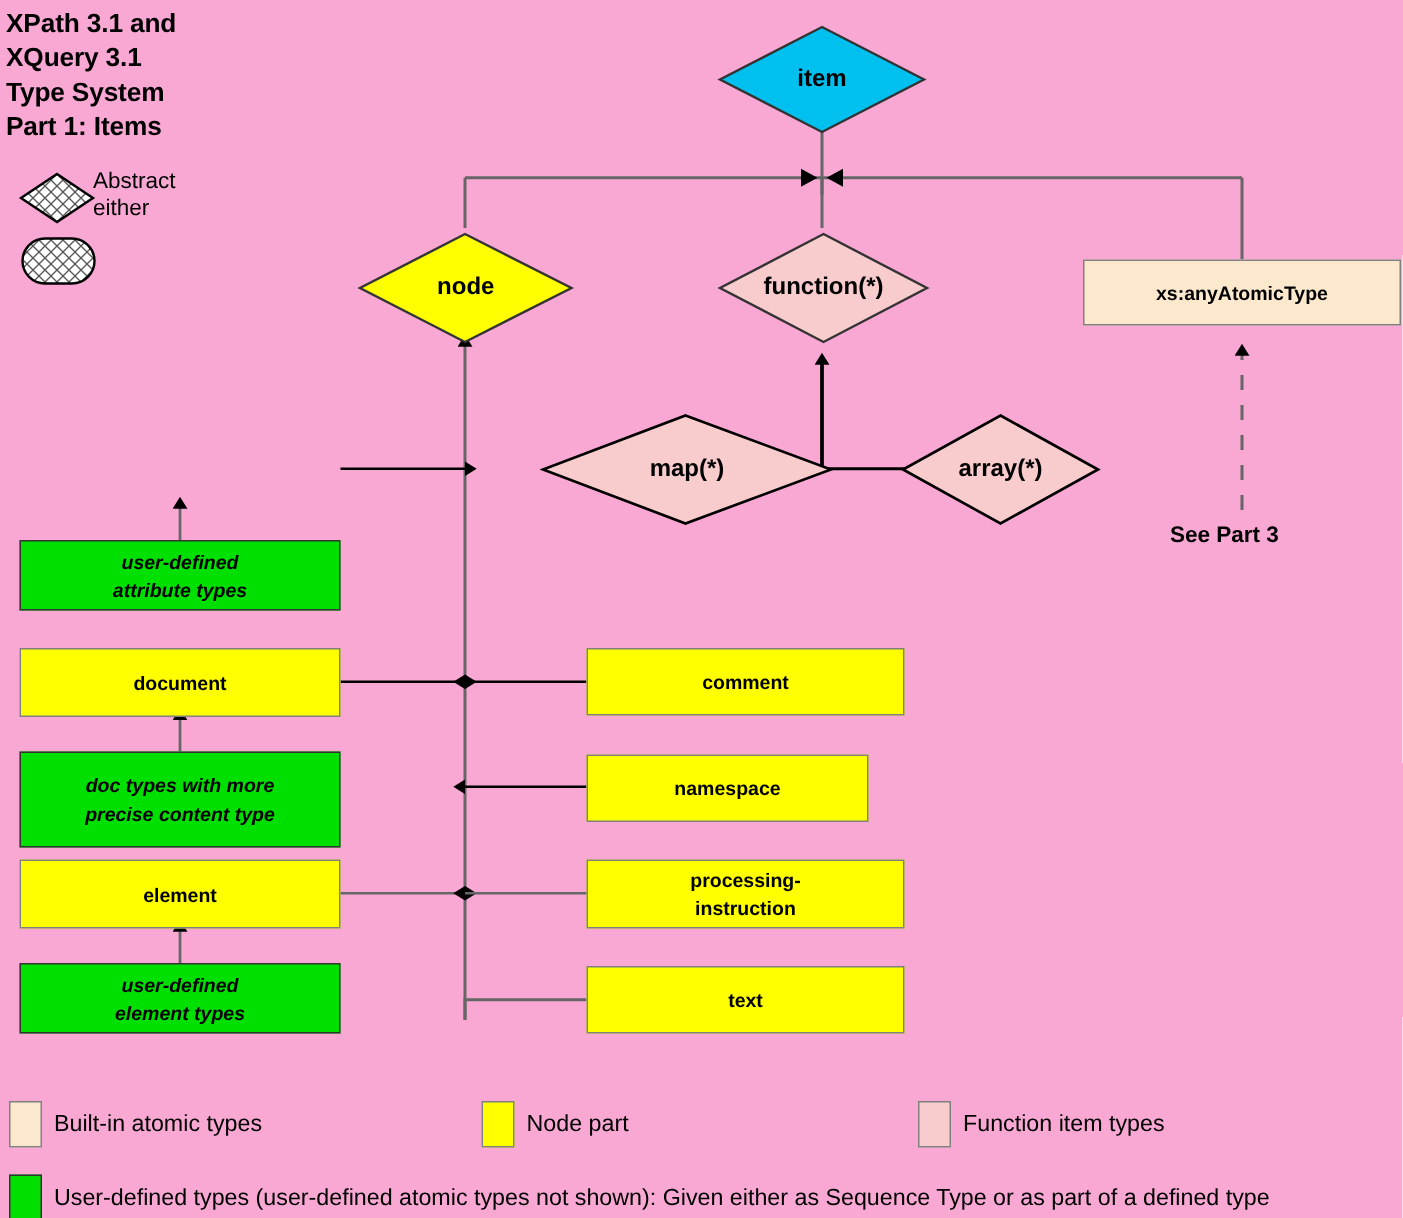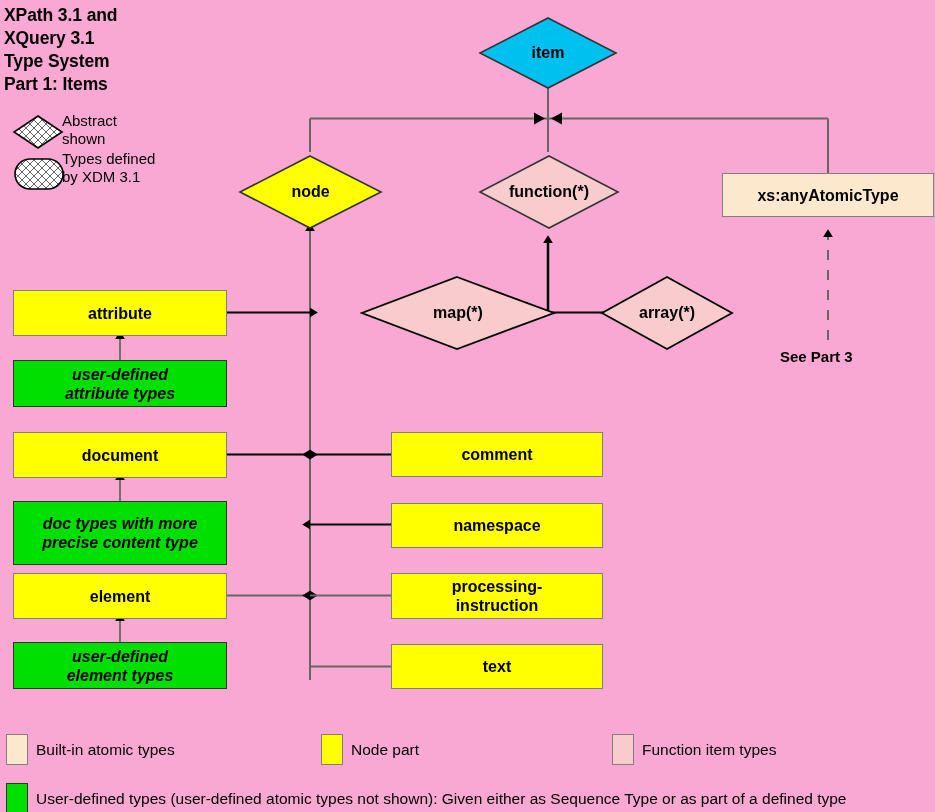--- a/index.html
+++ b/index.html
@@ -51,21 +51,21 @@
 
   
   .box {
     position: absolute;
     box-sizing: border-box;
     border: 1.5px solid #808080;
     display: flex;
     align-items: center;
     justify-content: center;
     text-align: center;
-    font-size: 16px;
+    font-size: 13px;
     font-weight: bold;
     color: #000;
     line-height: 19px;
   }
   .box.yellow { background: #ffff00; border-color: #808080; }
   .box.green  { background: #00e000; border-color: #333333; font-style: italic; }
   .box.cream  { background: #fce8cd; border-color: #808080; }
 
   
   .diamond {
@@ -177,25 +177,21 @@
       <pattern id="hatch" width="8" height="8" patternUnits="userSpaceOnUse">
         <rect width="8" height="8" fill="#ffffff"></rect>
         <path d="M0,0 L8,8 M8,0 L0,8" stroke="#555" stroke-width="0.9"></path>
       </pattern>
     </defs>
     <polygon points="28,4 52,20 28,36 4,20" fill="url(#hatch)" stroke="#000" stroke-width="1.6"></polygon>
     <rect x="5" y="47" width="48" height="30" rx="15" ry="15" fill="url(#hatch)" stroke="#000" stroke-width="1.6"></rect>
   </svg>
   <div class="key-row" style="left:62px; top:112px;">
     <div>Abstract</div>
-    <div>shown</div>
-  </div>
-  <div class="key-row" style="left:62px; top:150px;">
-    <div>Types defined</div>
-    <div>by XDM 3.1</div>
+    <div>either</div>
   </div>
 
   <div class="diamond" style="left:478px; top:16px; width:140px; height:74px;">
     <svg width="140" height="74" viewBox="0 0 140 74">
       <polygon points="70,2 138,37 70,72 2,37" fill="#00c0f0" stroke="#333" stroke-width="1.6"></polygon>
     </svg>
     <span>item</span>
   </div>
 
   <div class="diamond" style="left:238px; top:154px; width:145px; height:76px;">
@@ -225,23 +221,20 @@
     </svg>
     <span>map(*)</span>
   </div>
 
   <div class="box cream" style="left:722px; top:173px; width:212px; height:44px;">
     <span>xs:anyAtomicType</span>
   </div>
 
   <div class="plain-label" style="left:780px; top:348px;">See Part 3</div>
 
-  <div class="box yellow" style="left:13px; top:290px; width:214px; height:46px;">
-    <span>attribute</span>
-  </div>
   <div class="box green" style="left:13px; top:360px; width:214px; height:47px;">
     <span>
       <span style="white-space:pre-line;">user-defined
 attribute types</span>
     </span>
   </div>
 
   <div class="box yellow" style="left:13px; top:432px; width:214px; height:46px;">
     <span>document</span>
   </div>
@@ -258,21 +251,21 @@
   <div class="box green" style="left:13px; top:642px; width:214px; height:47px;">
     <span>
       <span style="white-space:pre-line;">user-defined
 element types</span>
     </span>
   </div>
 
   <div class="box yellow" style="left:391px; top:432px; width:212px; height:45px;">
     <span>comment</span>
   </div>
-  <div class="box yellow" style="left:391px; top:503px; width:212px; height:45px;">
+  <div class="box yellow" style="left:391px; top:503px; width:188px; height:45px;">
     <span>namespace</span>
   </div>
   <div class="box yellow" style="left:391px; top:573px; width:212px; height:46px;">
     <span>
       <span style="white-space:pre-line;">processing-
 instruction</span>
     </span>
   </div>
   <div class="box yellow" style="left:391px; top:644px; width:212px; height:45px;">
     <span>text</span>

